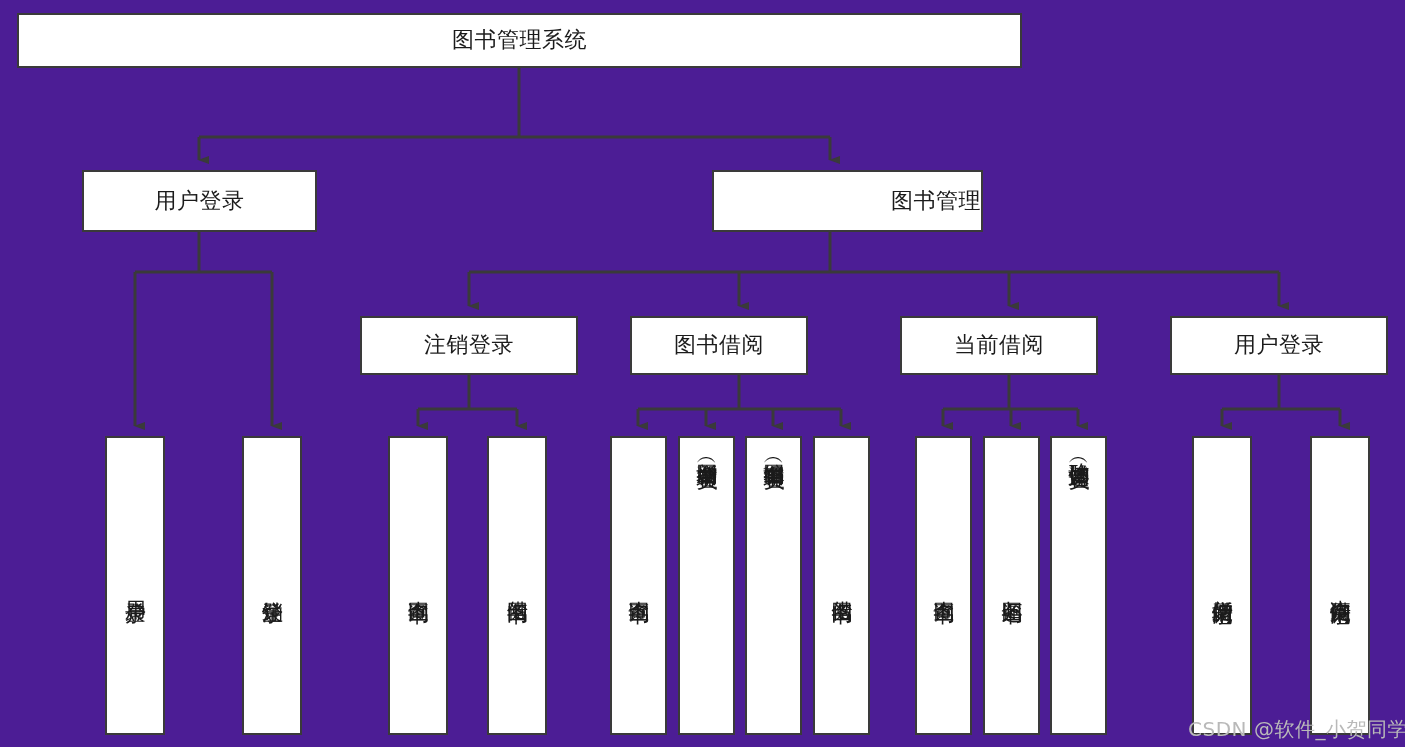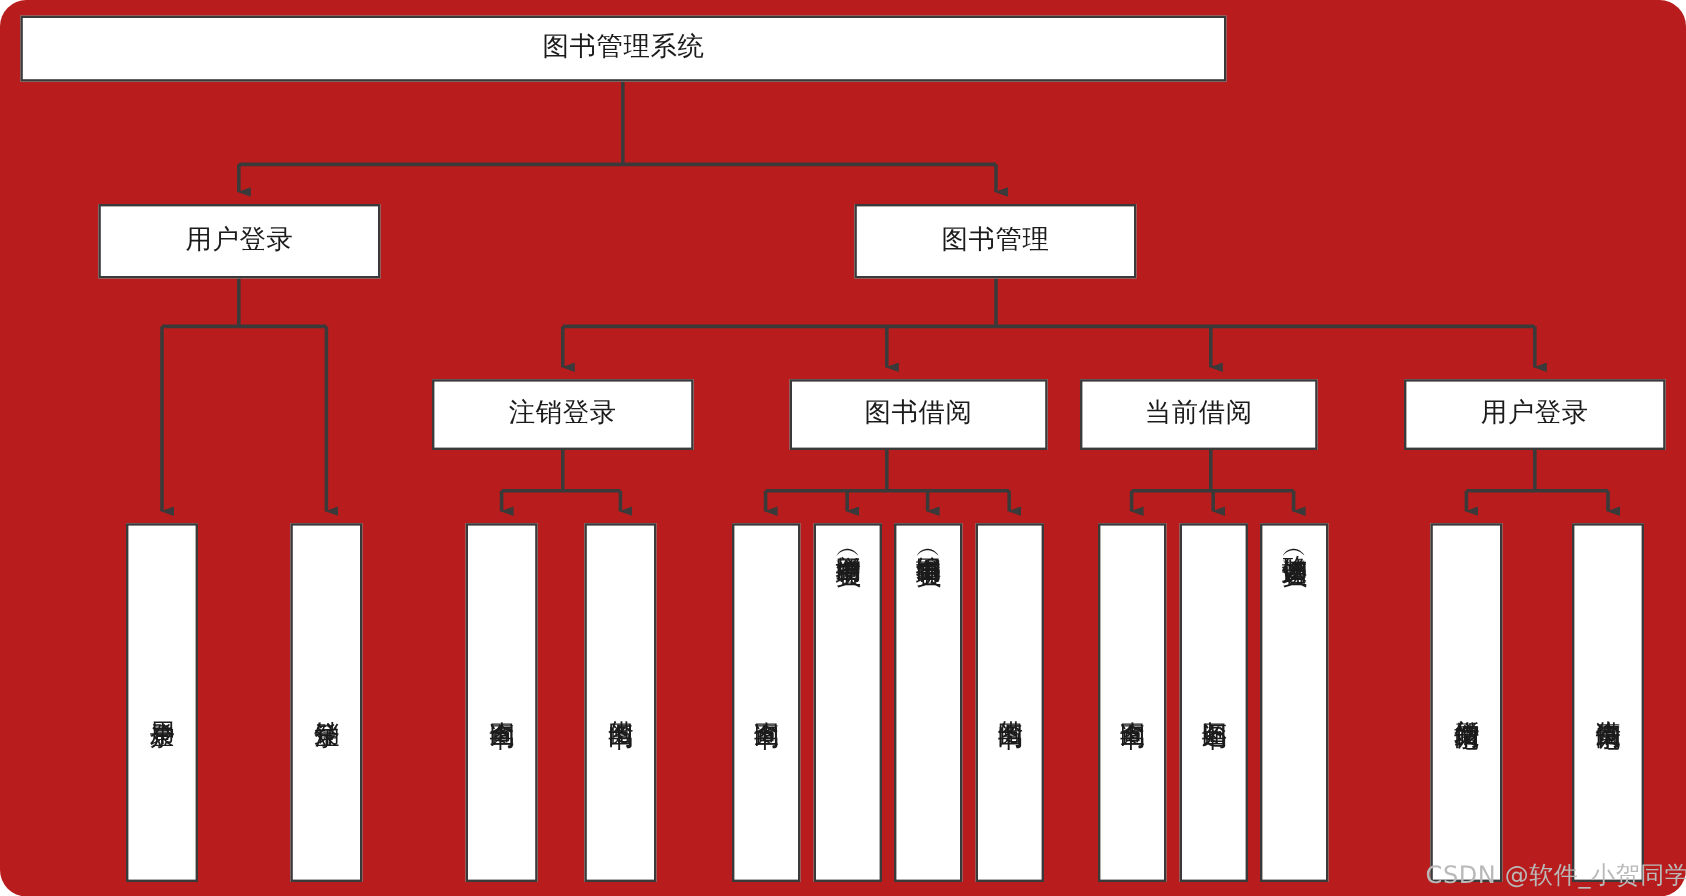--- a/index.html
+++ b/index.html
@@ -10,22 +10,21 @@
   body {
     width: 1405px;
     height: 747px;
     font-family: "DejaVu Sans", "Liberation Sans", sans-serif;
     overflow: hidden;
   }
   #diagram-root {
     position: relative;
     width: 1405px;
     height: 747px;
-    background: #b91c1c;
-    border-radius: 22px;
+    background: #4c1d95;
   }
   svg#diagram-svg {
     position: absolute;
     left: 0;
     top: 0;
     width: 1405px;
     height: 747px;
     display: block;
   }
   .node-box {
@@ -122,28 +121,28 @@
     </g>
   </svg>
 
   <div class="node-box" style="left:17px; top:13px; width:1005px; height:55px;">
     <span class="node-label-h">图书管理系统</span>
   </div>
 
   <div class="node-box" style="left:82px; top:170px; width:235px; height:62px;">
     <span class="node-label-h">用户登录</span>
   </div>
-  <div class="node-box" style="left:712px; top:170px; width:235px; height:62px;">
+  <div class="node-box" style="left:712px; top:170px; width:271px; height:62px;justify-content:flex-end;">
     <span class="node-label-h">图书管理</span>
   </div>
 
   <div class="node-box" style="left:360px; top:316px; width:218px; height:59px;">
     <span class="node-label-h">注销登录</span>
   </div>
-  <div class="node-box" style="left:630px; top:316px; width:215px; height:59px;margin-left:28px;">
+  <div class="node-box" style="left:630px; top:316px; width:178px; height:59px;">
     <span class="node-label-h">图书借阅</span>
   </div>
   <div class="node-box" style="left:900px; top:316px; width:198px; height:59px;">
     <span class="node-label-h">当前借阅</span>
   </div>
   <div class="node-box" style="left:1170px; top:316px; width:218px; height:59px;">
     <span class="node-label-h">用户登录</span>
   </div>
 
   <div class="node-box" style="left:105px; top:436px; width:60px; height:299px;">

